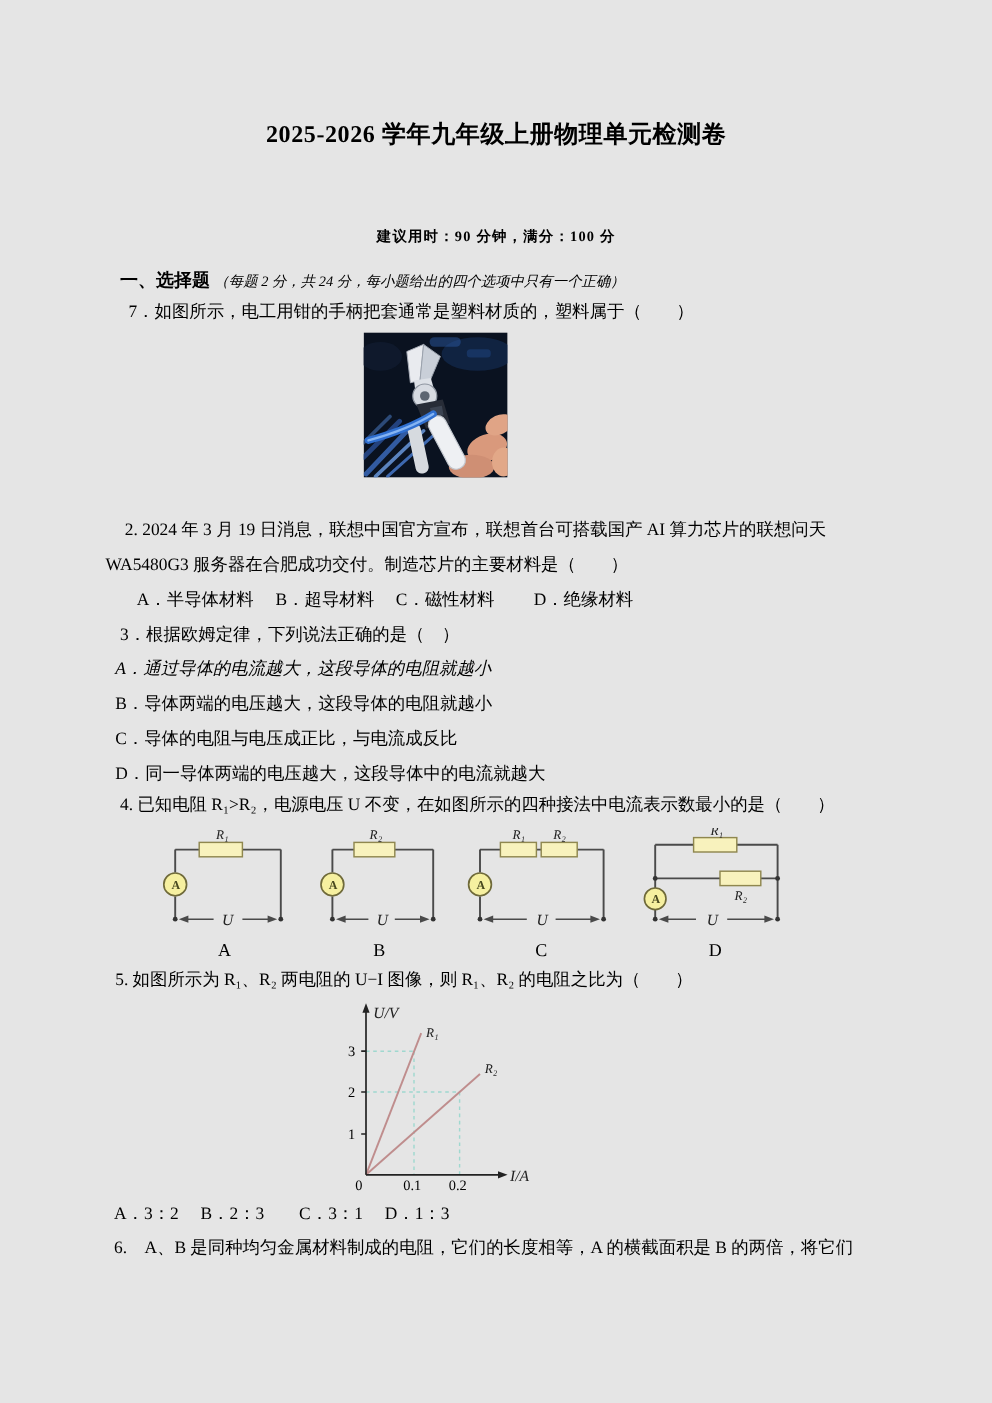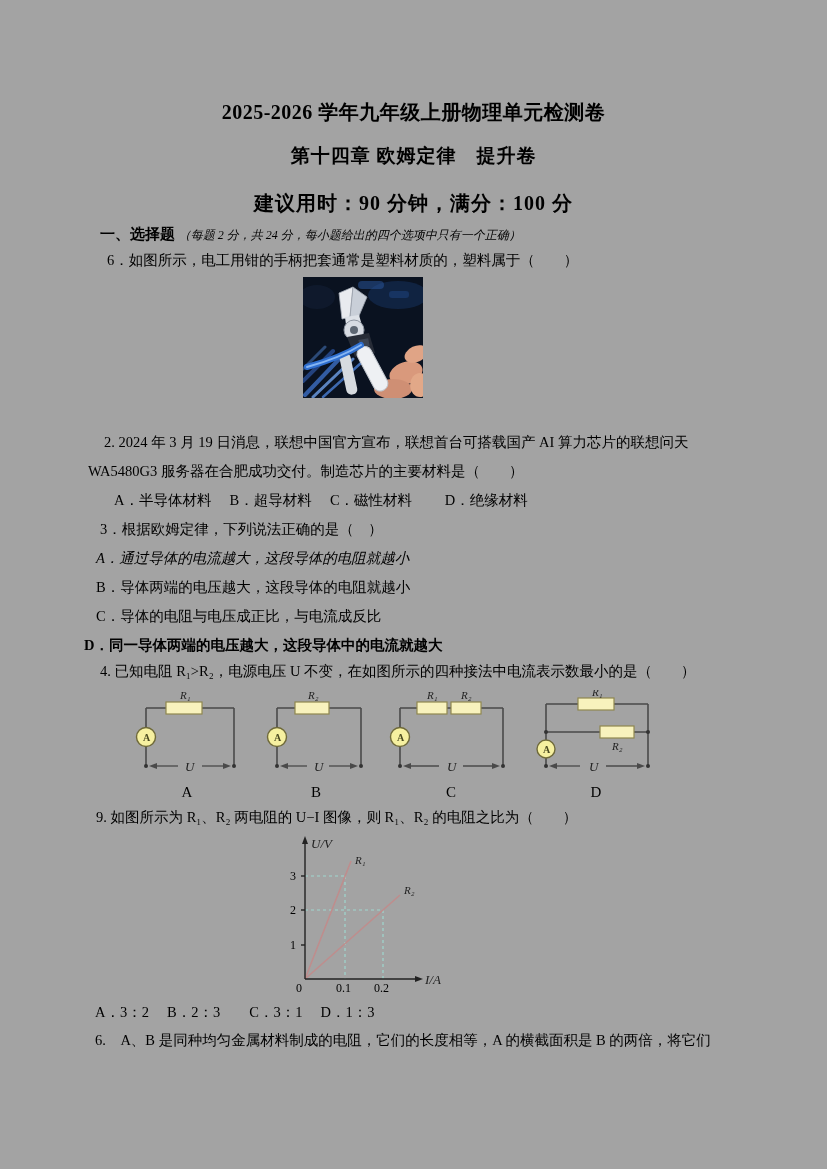--- a/index.html
+++ b/index.html
@@ -1,51 +1,50 @@
 <!DOCTYPE html>
 <html><head>
 <meta charset="utf-8">
 <style>
   html,body { margin:0; padding:0; background:#ffffff; }
   .page {
     position:relative; width:827px; height:1169px; margin:0 auto;
-    background:#a3a3a3; overflow:hidden;
+    background:#e5e5e5; overflow:hidden;
     font-family:"Liberation Serif","DejaVu Serif",serif; color:#000;
   }
   .t { position:absolute; white-space:nowrap; font-size:14.5px; line-height:1.45; }
   .ctr { left:0; right:0; text-align:center; }
   .title { font-size:20px; font-weight:bold; letter-spacing:0.5px; }
   .subtitle { font-size:19px; font-weight:bold; letter-spacing:1px; }
-  .meta { font-size:20px; font-weight:bold; letter-spacing:1px; }
+  .meta { font-size:12px; font-weight:bold; letter-spacing:1px; }
   .sec-head { font-size:15px; font-weight:bold; }
   .sec-note { font-size:12px; font-style:italic; font-weight:normal; }
   .photo { position:absolute; left:303px; top:277px; width:120px; height:121px; }
   .circuit { position:absolute; top:690px; }
   .circuit .letter { text-align:center; font-size:15px; margin-top:2px; }
   .graph { position:absolute; left:278px; top:833px; }
   svg text { font-family:"Liberation Serif","DejaVu Serif",serif; }
   .rlabel { font-style:italic; font-size:11px; fill:#222; }
   .ulabel { font-style:italic; font-size:13px; fill:#222; }
   .alabel { font-size:10px; font-weight:bold; fill:#4a4a20; }
 </style>
 </head>
 <body>
 
 <div class="page">
 
   <div class="t ctr title" style="top:98px;">2025-2026 学年九年级上册物理单元检测卷</div>
-  <div class="t ctr subtitle" style="top:142px;">第十四章 欧姆定律　提升卷</div>
   <div class="t ctr meta" style="top:189px;">建议用时：90 分钟，满分：100 分</div>
 
   <div class="t" style="left:100px; top:224px;">
     <span class="sec-head">一、选择题</span>
     <span class="sec-note">（每题 2 分，共 24 分，每小题给出的四个选项中只有一个正确）</span>
   </div>
 
-  <div class="t" style="left:107px; top:250px;">6．如图所示，电工用钳的手柄把套通常是塑料材质的，塑料属于（　　）</div>
+  <div class="t" style="left:107px; top:250px;">7．如图所示，电工用钳的手柄把套通常是塑料材质的，塑料属于（　　）</div>
 
   <svg class="photo" viewBox="0 0 120 121" aria-label="photo">
     <rect x="0" y="0" width="120" height="121" fill="#0a1220"></rect>
     <ellipse cx="95" cy="18" rx="30" ry="14" fill="#16325c" opacity="0.55"></ellipse>
     <rect x="55" y="4" width="26" height="8" rx="4" fill="#2a57a0" opacity="0.5"></rect>
     <rect x="86" y="14" width="20" height="7" rx="3" fill="#1c3f78" opacity="0.6"></rect>
     <ellipse cx="14" cy="20" rx="18" ry="12" fill="#101c30" opacity="0.8"></ellipse>
 
     <g stroke-linecap="round" opacity="0.8">
       <line x1="2" y1="118" x2="40" y2="78" stroke="#3c6fc4" stroke-width="4"></line>
@@ -84,21 +83,21 @@
 
 
   <div class="t" style="left:104px; top:432px;">2. 2024 年 3 月 19 日消息，联想中国官方宣布，联想首台可搭载国产 AI 算力芯片的联想问天</div>
   <div class="t" style="left:88px;  top:461px;font-family:Liberation Serif, serif;">WA5480G3 服务器在合肥成功交付。制造芯片的主要材料是（　　）</div>
   <div class="t" style="left:114px; top:490px;">A．半导体材料　 B．超导材料　 C．磁性材料　　 D．绝缘材料</div>
 
   <div class="t" style="left:100px; top:519px;">3．根据欧姆定律，下列说法正确的是（　）</div>
   <div class="t" style="left:96px; top:548px;font-style:italic;">A．通过导体的电流越大，这段导体的电阻就越小</div>
   <div class="t" style="left:96px; top:577px;">B．导体两端的电压越大，这段导体的电阻就越小</div>
   <div class="t" style="left:96px; top:606px;">C．导体的电阻与电压成正比，与电流成反比</div>
-  <div class="t" style="left:84px; top:635px;font-weight:bold;">D．同一导体两端的电压越大，这段导体中的电流就越大</div>
+  <div class="t" style="left:96px; top:635px;">D．同一导体两端的电压越大，这段导体中的电流就越大</div>
 
   <div class="t" style="left:100px; top:661px;text-align:center;">4. 已知电阻 R₁&gt;R₂，电源电压 U 不变，在如图所示的四种接法中电流表示数最小的是（　　）</div>
 
   <div class="circuit" style="left:132px; width:110px;">
     <svg width="110" height="88" viewBox="0 0 110 88">
       <g stroke="#4a4a4a" stroke-width="1.6" fill="none">
         <path d="M14,18 H34 M70,18 H102 M102,18 V76 M14,18 V37 M14,57 V76"></path>
       </g>
       <rect x="34" y="12" width="36" height="12" fill="#f8f2bd" stroke="#8f874f" stroke-width="1.2"></rect>
       <text class="rlabel" x="48" y="9">R₁</text>
@@ -182,21 +181,21 @@
           <line x1="22" y1="76" x2="50" y2="76"></line>
           <line x1="76" y1="76" x2="112" y2="76"></line>
         </g>
       <polygon points="19,76 27,73 27,79" fill="#4a4a4a"></polygon>
       <polygon points="115,76 107,73 107,79" fill="#4a4a4a"></polygon>
       <text class="ulabel" x="59" y="81">U</text>
     </svg>
     <div class="letter">D</div>
   </div>
 
-  <div class="t" style="left:96px; top:807px;">9. 如图所示为 R₁、R₂ 两电阻的 U−I 图像，则 R₁、R₂ 的电阻之比为（　　）</div>
+  <div class="t" style="left:96px; top:807px;">5. 如图所示为 R₁、R₂ 两电阻的 U−I 图像，则 R₁、R₂ 的电阻之比为（　　）</div>
 
   <svg class="graph" width="168" height="168" viewBox="0 0 168 168">
 
     <g stroke="#9fd8cf" stroke-width="1.2" stroke-dasharray="3,3">
       <line x1="27" y1="43" x2="67" y2="43"></line>
       <line x1="67" y1="43" x2="67" y2="146"></line>
       <line x1="27" y1="77" x2="105" y2="77"></line>
       <line x1="105" y1="77" x2="105" y2="146"></line>
     </g>
 

